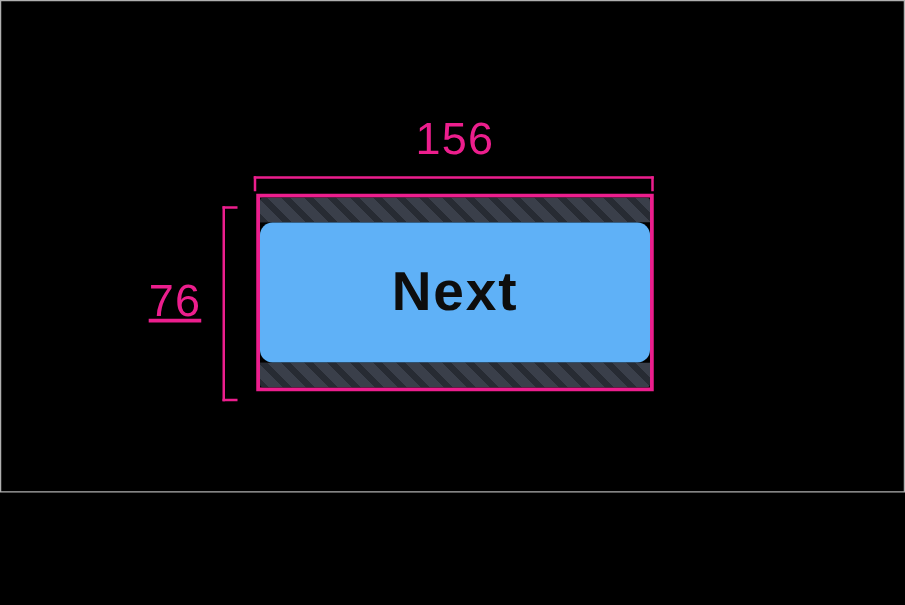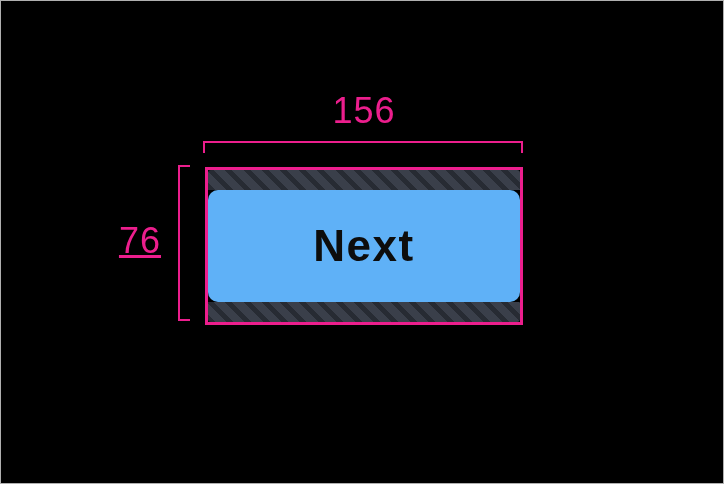--- a/index.html
+++ b/index.html
@@ -13,21 +13,21 @@
   }
   * { margin: 0; padding: 0; box-sizing: border-box; }
   html, body { background: #000; }
   body {
     width: 724px; height: 484px;
     font-family: "Liberation Sans", "DejaVu Sans", sans-serif;
     overflow: hidden;
   }
   .screen {
     position: relative;
-    width: 724px; height: 484px;
+    width: 724px; height: 394px;
     background: var(--canvas-bg);
     border: 1px solid var(--frame-border);
   }
 
   
   .dim-label {
     position: absolute;
     color: var(--highlight-pink);
     font-size: 36px;
     line-height: 38px;
@@ -56,21 +56,21 @@
     position: absolute;
     left: 177px; top: 164px; width: 12px; height: 156px;
     border-left: 2px solid var(--highlight-pink);
     border-top: 2px solid var(--highlight-pink);
     border-bottom: 2px solid var(--highlight-pink);
   }
 
   
   .widget-bounds {
     position: absolute;
-    left: 204px; top: 166px; width: 318px; height: 158px;
+    left: 204px; top: 154px; width: 318px; height: 158px;
     border: 3px solid var(--highlight-pink);
     display: flex;
     flex-direction: column;
   }
   .padding-band {
     height: 20px;
     flex: 0 0 20px;
     background:
       repeating-linear-gradient(
         45deg,

